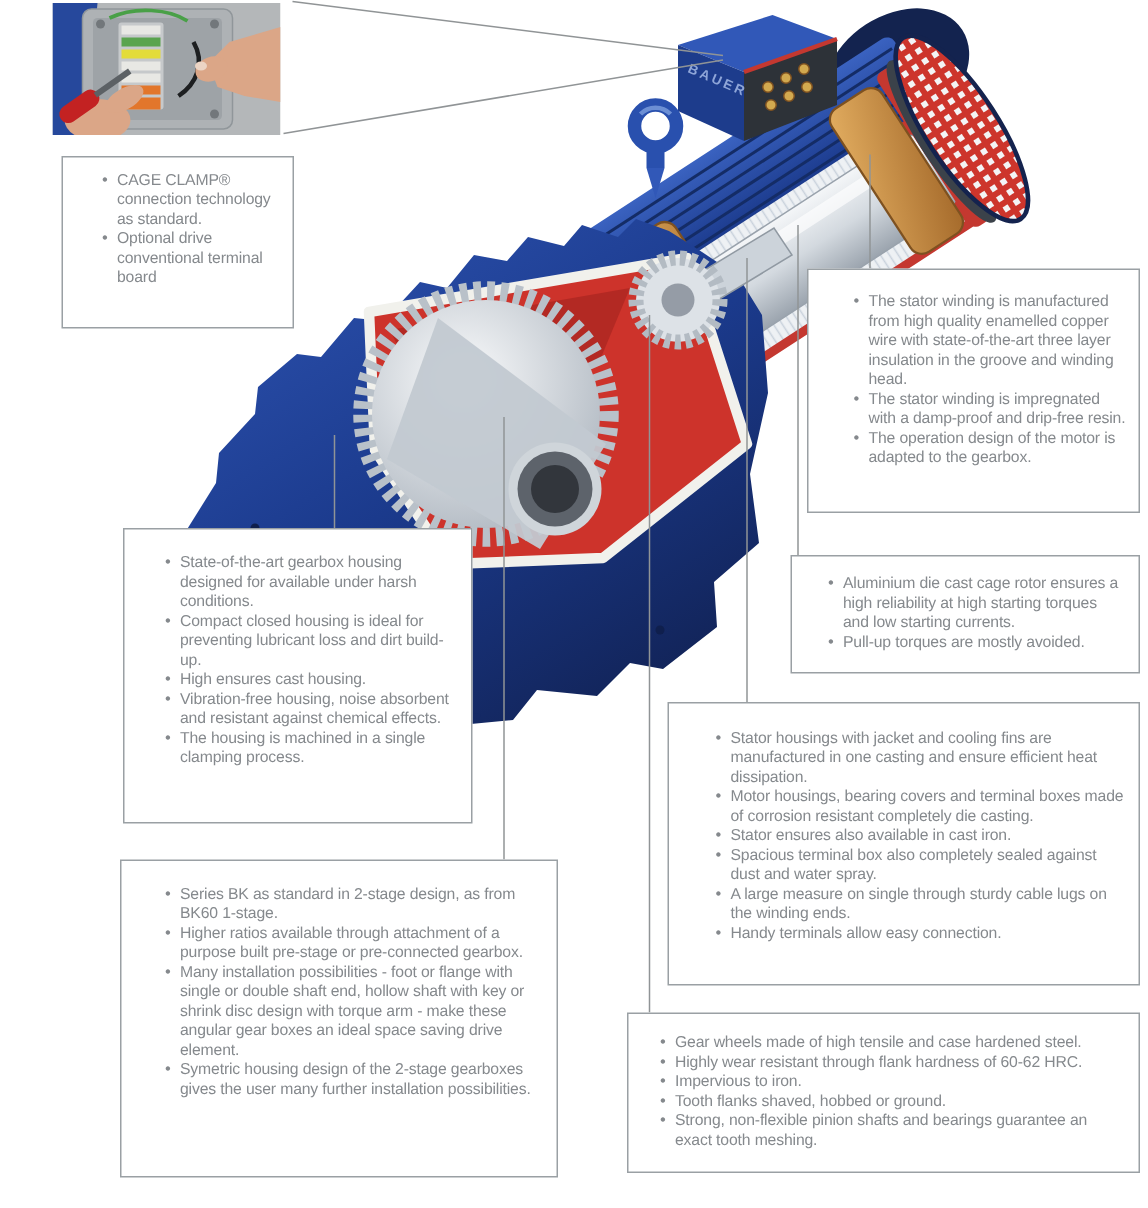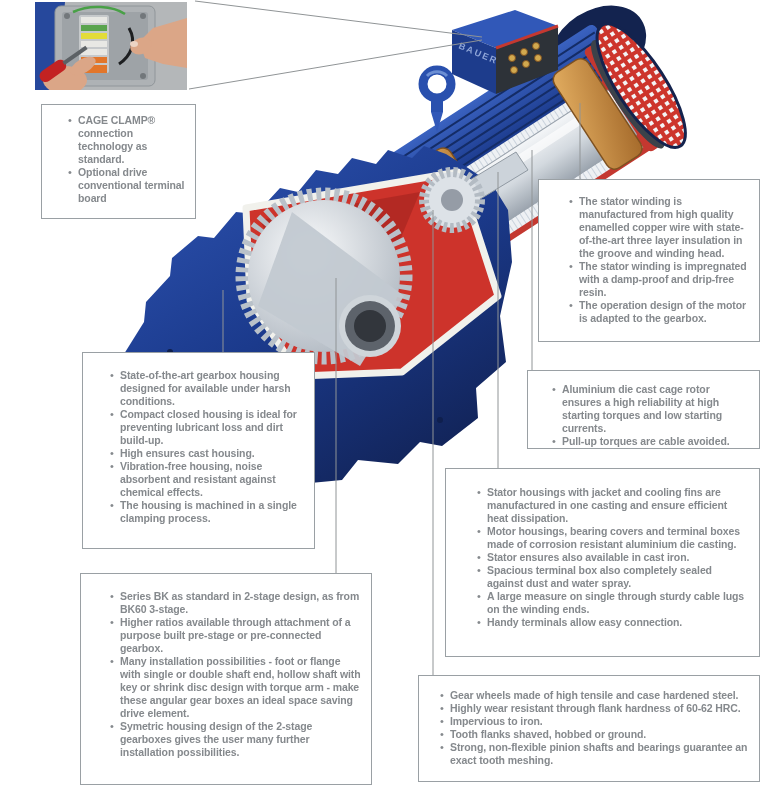--- a/index.html
+++ b/index.html
@@ -5,21 +5,21 @@
   html,body{margin:0;padding:0;background:#ffffff;}
   body{width:765px;height:805px;position:relative;overflow:hidden;
        font-family:"Liberation Sans",sans-serif;}
   .stage{position:absolute;inset:0;width:765px;height:805px;}
   svg.layer{position:absolute;left:0;top:0;pointer-events:none;}
   .callout{position:absolute;background:#ffffff;border:1px solid #9aa0a4;
            color:#85898d;font-size:10.5px;line-height:13px;letter-spacing:-0.1px;}
   .callout ul{list-style:none;margin:0;padding:0;}
   .callout li{display:flex;align-items:flex-start;}
   .callout .dot{flex:0 0 10px;color:#85898d;font-size:11px;line-height:13px;}
-  .callout .txt{flex:1 1 auto;font-weight:bold;}
+  .callout .txt{flex:1 1 auto;}
   .photo{position:absolute;left:35px;top:2px;width:152px;height:88px;}
   
   #box-cage{left:41px;top:104px;width:155px;height:115px;padding:9px 8px 8px 26px;box-sizing:border-box;}
   #box-housing{left:82px;top:352px;width:233px;height:197px;padding:16px 10px 8px 27px;box-sizing:border-box;}
   #box-series{left:80px;top:573px;width:292px;height:212px;padding:16px 10px 8px 29px;box-sizing:border-box;}
   #box-winding{left:538px;top:179px;width:222px;height:163px;padding:15px 8px 8px 30px;box-sizing:border-box;}
   #box-rotor{left:527px;top:370px;width:233px;height:79px;padding:12px 8px 8px 24px;box-sizing:border-box;}
   #box-stator{left:445px;top:468px;width:315px;height:189px;padding:17px 10px 8px 31px;box-sizing:border-box;}
   #box-gear{left:418px;top:675px;width:342px;height:107px;padding:13px 10px 8px 21px;box-sizing:border-box;}
 </style>
@@ -223,21 +223,21 @@
           <span class="dot">•</span>
           <span class="txt">The housing is machined in a single clamping process.</span>
         </li>
     </ul>
   </div>
 
   <div class="callout" id="box-series">
     <ul>
       <li>
           <span class="dot">•</span>
-          <span class="txt">Series BK as standard in 2-stage design, as from BK60  3-stage.</span>
+          <span class="txt">Series BK as standard in 2-stage design, as from BK60  1-stage.</span>
         </li>
       <li>
           <span class="dot">•</span>
           <span class="txt">Higher ratios available through attachment of a purpose built pre-stage or pre-connected gearbox.</span>
         </li>
       <li>
           <span class="dot">•</span>
           <span class="txt">Many installation possibilities - foot or flange with single or double shaft end, hollow shaft with key or shrink disc design with torque arm - make these angular gear boxes an ideal space saving drive element.</span>
         </li>
       <li>
@@ -265,34 +265,34 @@
   </div>
 
   <div class="callout" id="box-rotor">
     <ul>
       <li>
           <span class="dot">•</span>
           <span class="txt">Aluminium die cast cage rotor ensures a high reliability at high starting torques and low starting currents.</span>
         </li>
       <li>
           <span class="dot">•</span>
-          <span class="txt">Pull-up torques are cable avoided.</span>
+          <span class="txt">Pull-up torques are mostly avoided.</span>
         </li>
     </ul>
   </div>
 
   <div class="callout" id="box-stator">
     <ul>
       <li>
           <span class="dot">•</span>
           <span class="txt">Stator housings  with jacket and cooling fins are manufactured in one casting and ensure efficient heat dissipation.</span>
         </li>
       <li>
           <span class="dot">•</span>
-          <span class="txt">Motor housings, bearing covers and terminal boxes made of corrosion resistant aluminium die casting.</span>
+          <span class="txt">Motor housings, bearing covers and terminal boxes made of corrosion resistant completely die casting.</span>
         </li>
       <li>
           <span class="dot">•</span>
           <span class="txt">Stator ensures also available in cast iron.</span>
         </li>
       <li>
           <span class="dot">•</span>
           <span class="txt">Spacious terminal box also completely sealed against dust and water spray.</span>
         </li>
       <li>

